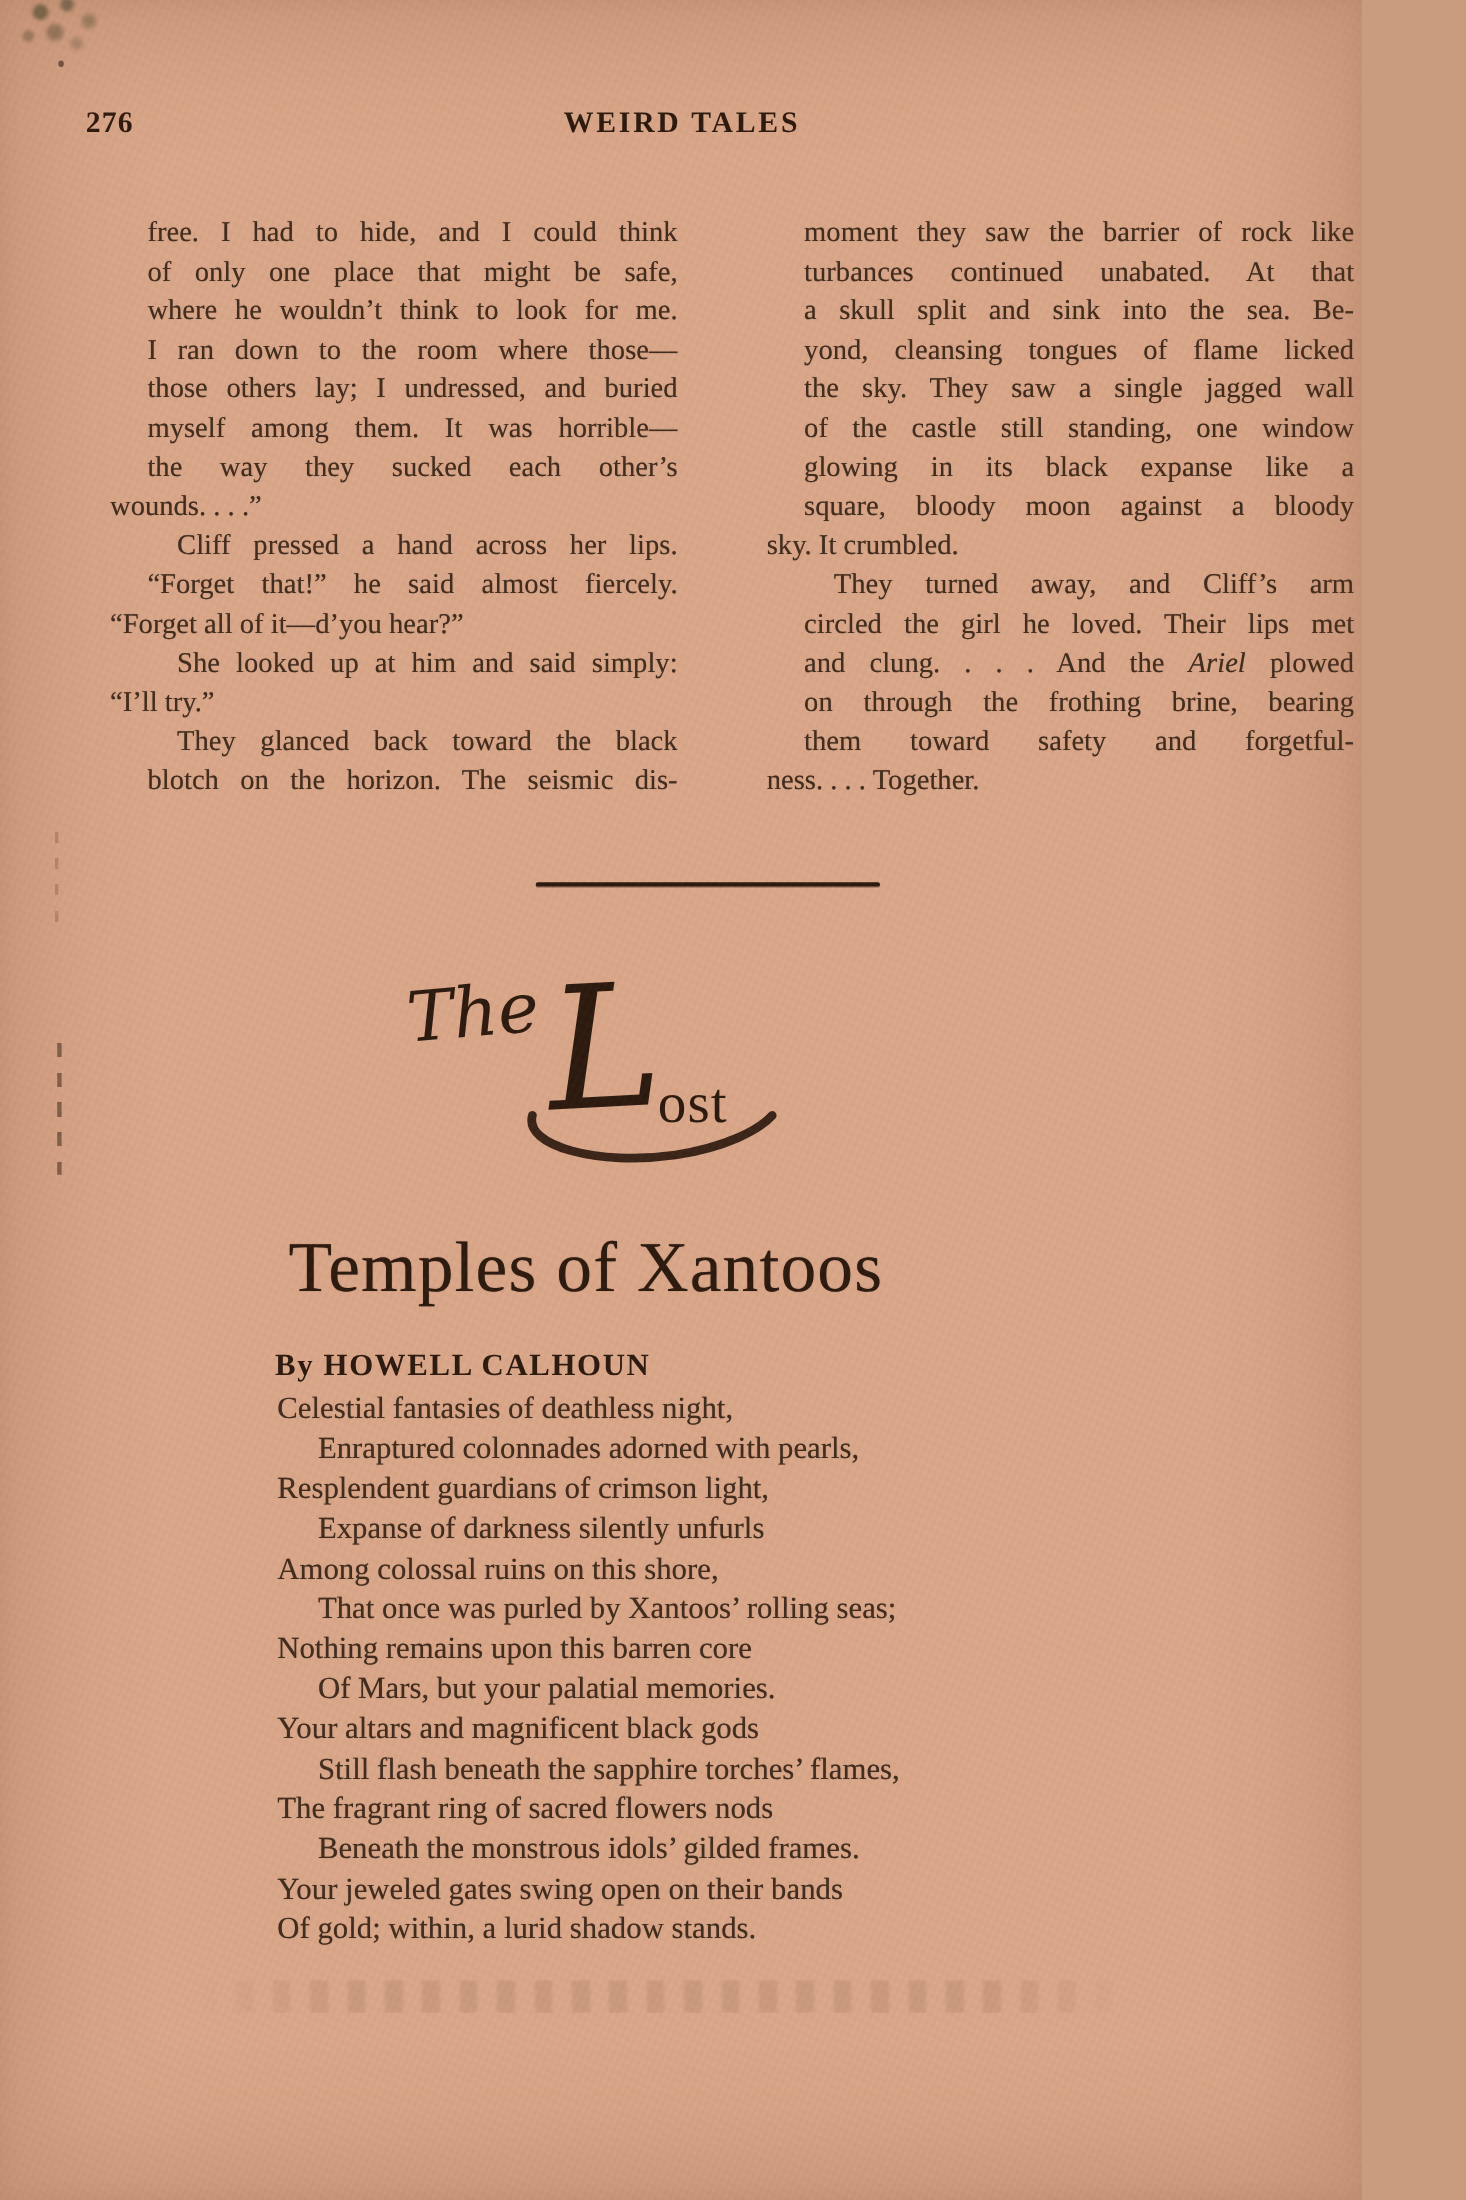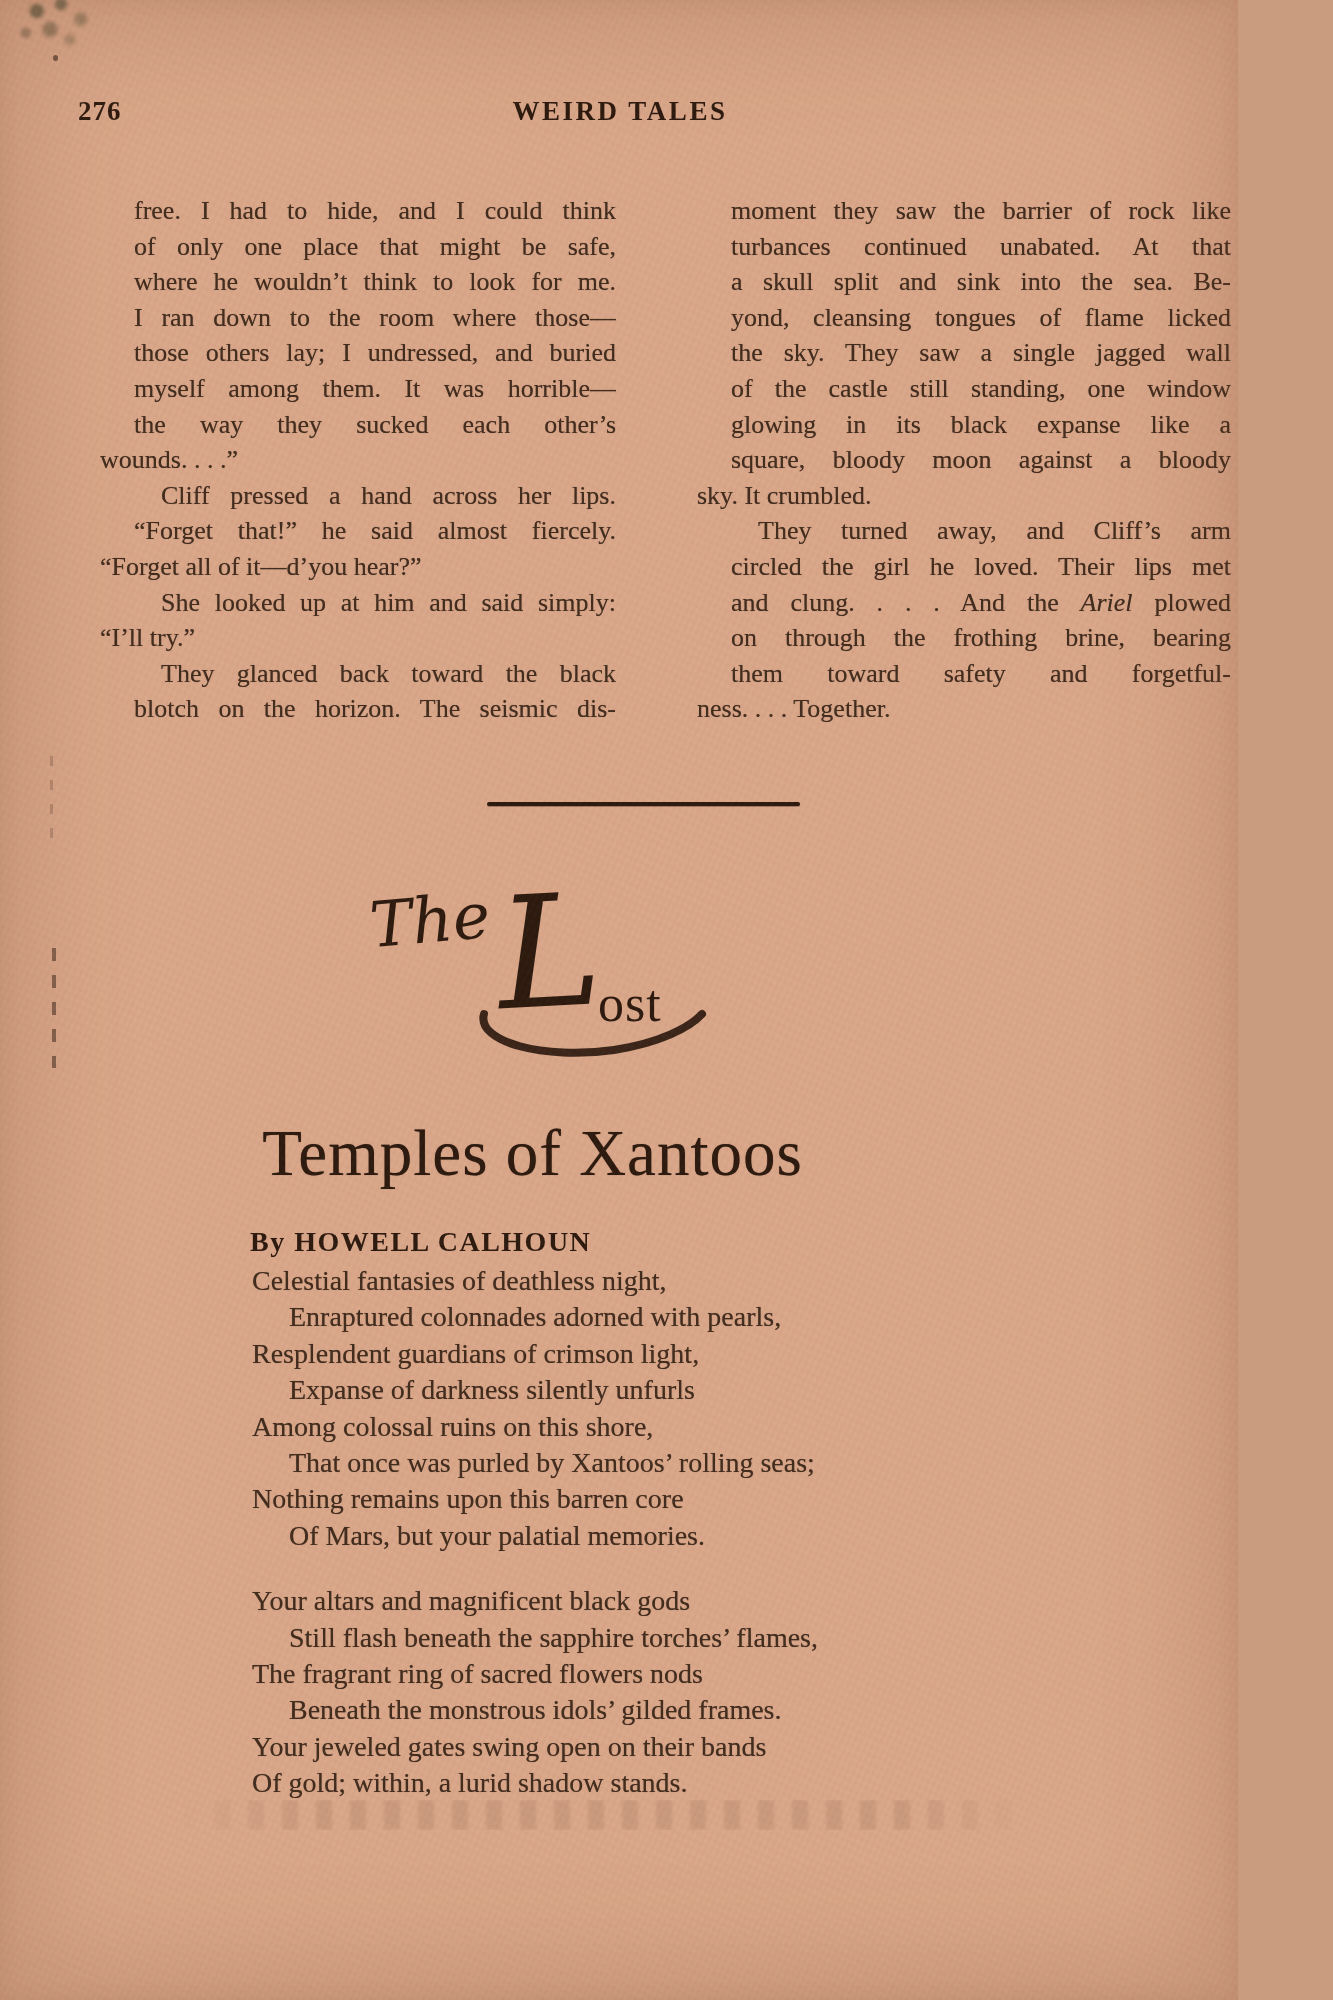--- a/index.html
+++ b/index.html
@@ -53,21 +53,21 @@
     font-size:65px;letter-spacing:1px;color:var(--ink-dark,#2c190e);
     text-shadow:0 0 .8px rgba(44,25,14,.6);}
   .t-byline{position:absolute;left:250px;top:1196px;width:640px;
     font-size:28px;font-weight:bold;letter-spacing:1.5px;color:var(--ink-dark,#2c190e);margin-top:30px;}
 
   
   .poem{position:absolute;left:252px;top:1263px;font-size:28px;
     color:var(--ink,#402b1d);text-shadow:0 0 .7px rgba(64,43,29,.6);}
   .poem .tline{height:36.4px;line-height:36.4px;}
   .poem .ind{text-indent:37px;}
-  .stanza-2{margin-top:29px;}
+  .stanza-2{}
 
   
   .corner-smudge{position:absolute;left:6px;top:-8px;width:110px;height:68px;
     filter:blur(1.4px);opacity:.85;pointer-events:none;background:
      radial-gradient(circle at 28% 28%, rgba(86,84,58,.85) 0 5px, rgba(86,84,58,0) 9px),
      radial-gradient(circle at 50% 18%, rgba(70,75,52,.7) 0 4px, rgba(70,75,52,0) 8px),
      radial-gradient(circle at 68% 40%, rgba(100,90,60,.55) 0 4px, rgba(100,90,60,0) 9px),
      radial-gradient(circle at 40% 55%, rgba(90,80,55,.6) 0 5px, rgba(90,80,55,0) 10px),
      radial-gradient(circle at 18% 60%, rgba(80,70,48,.5) 0 3px, rgba(80,70,48,0) 7px),
      radial-gradient(circle at 58% 70%, rgba(95,85,58,.4) 0 3px, rgba(95,85,58,0) 8px);}

